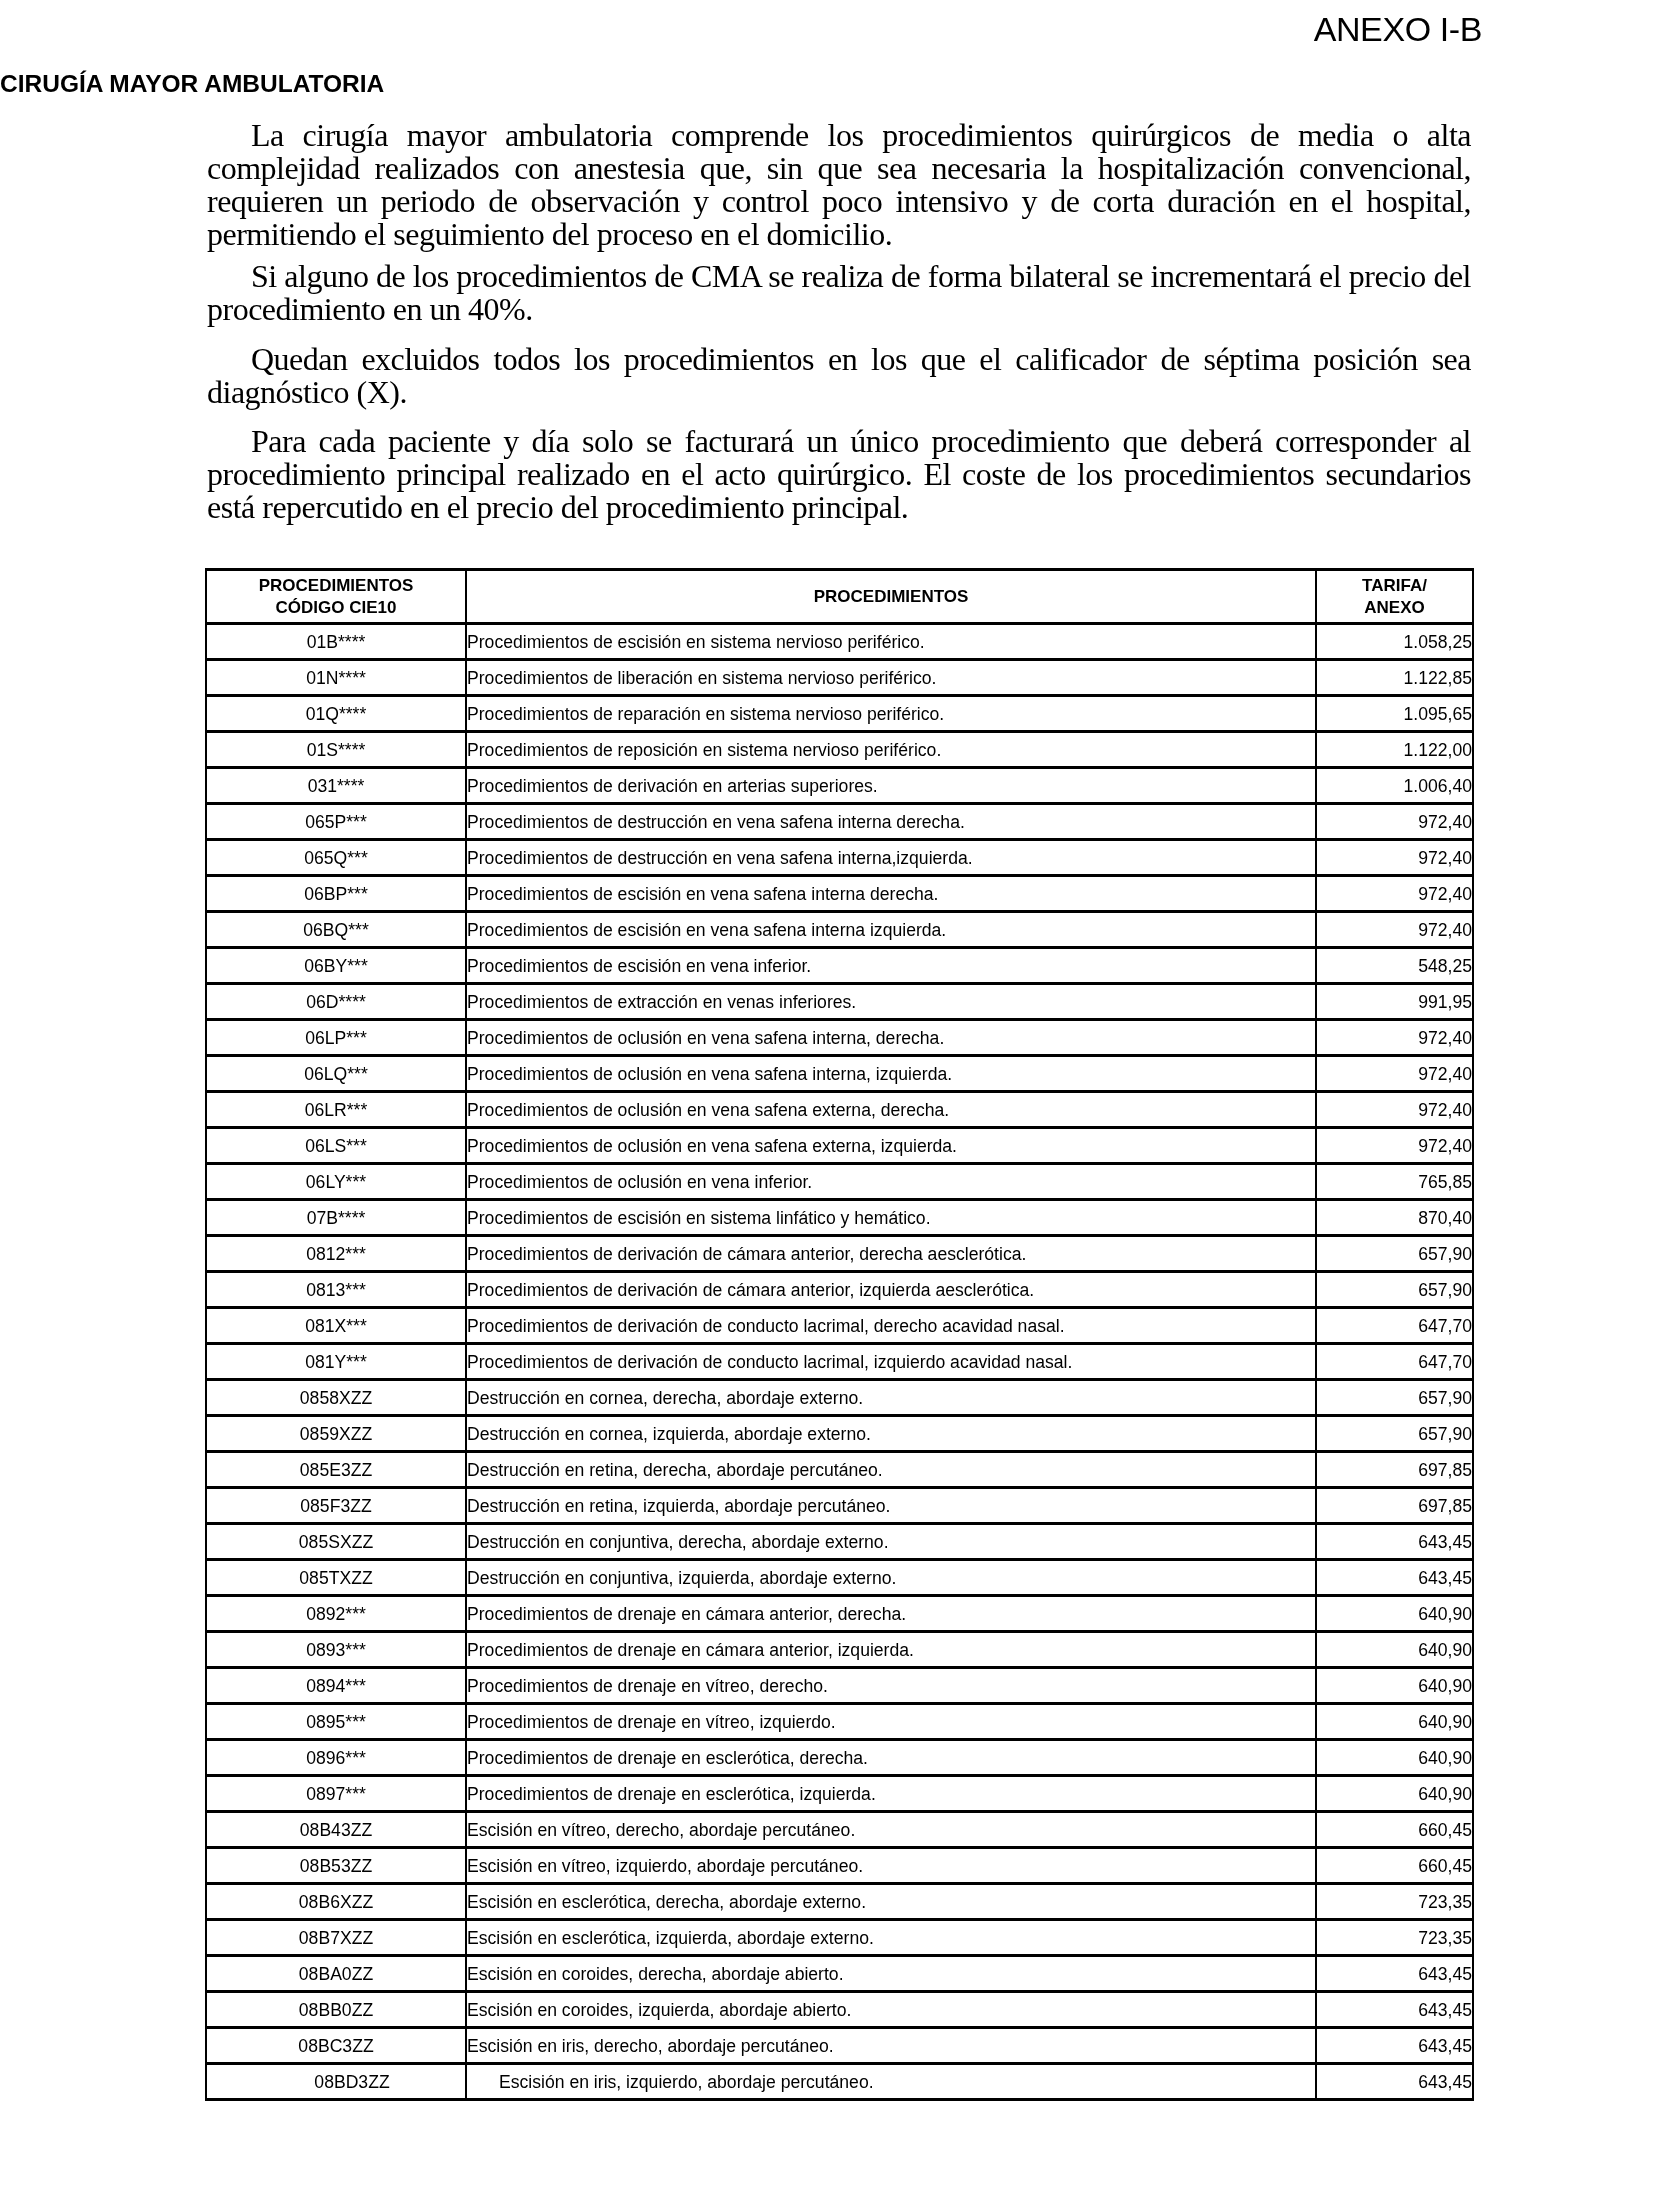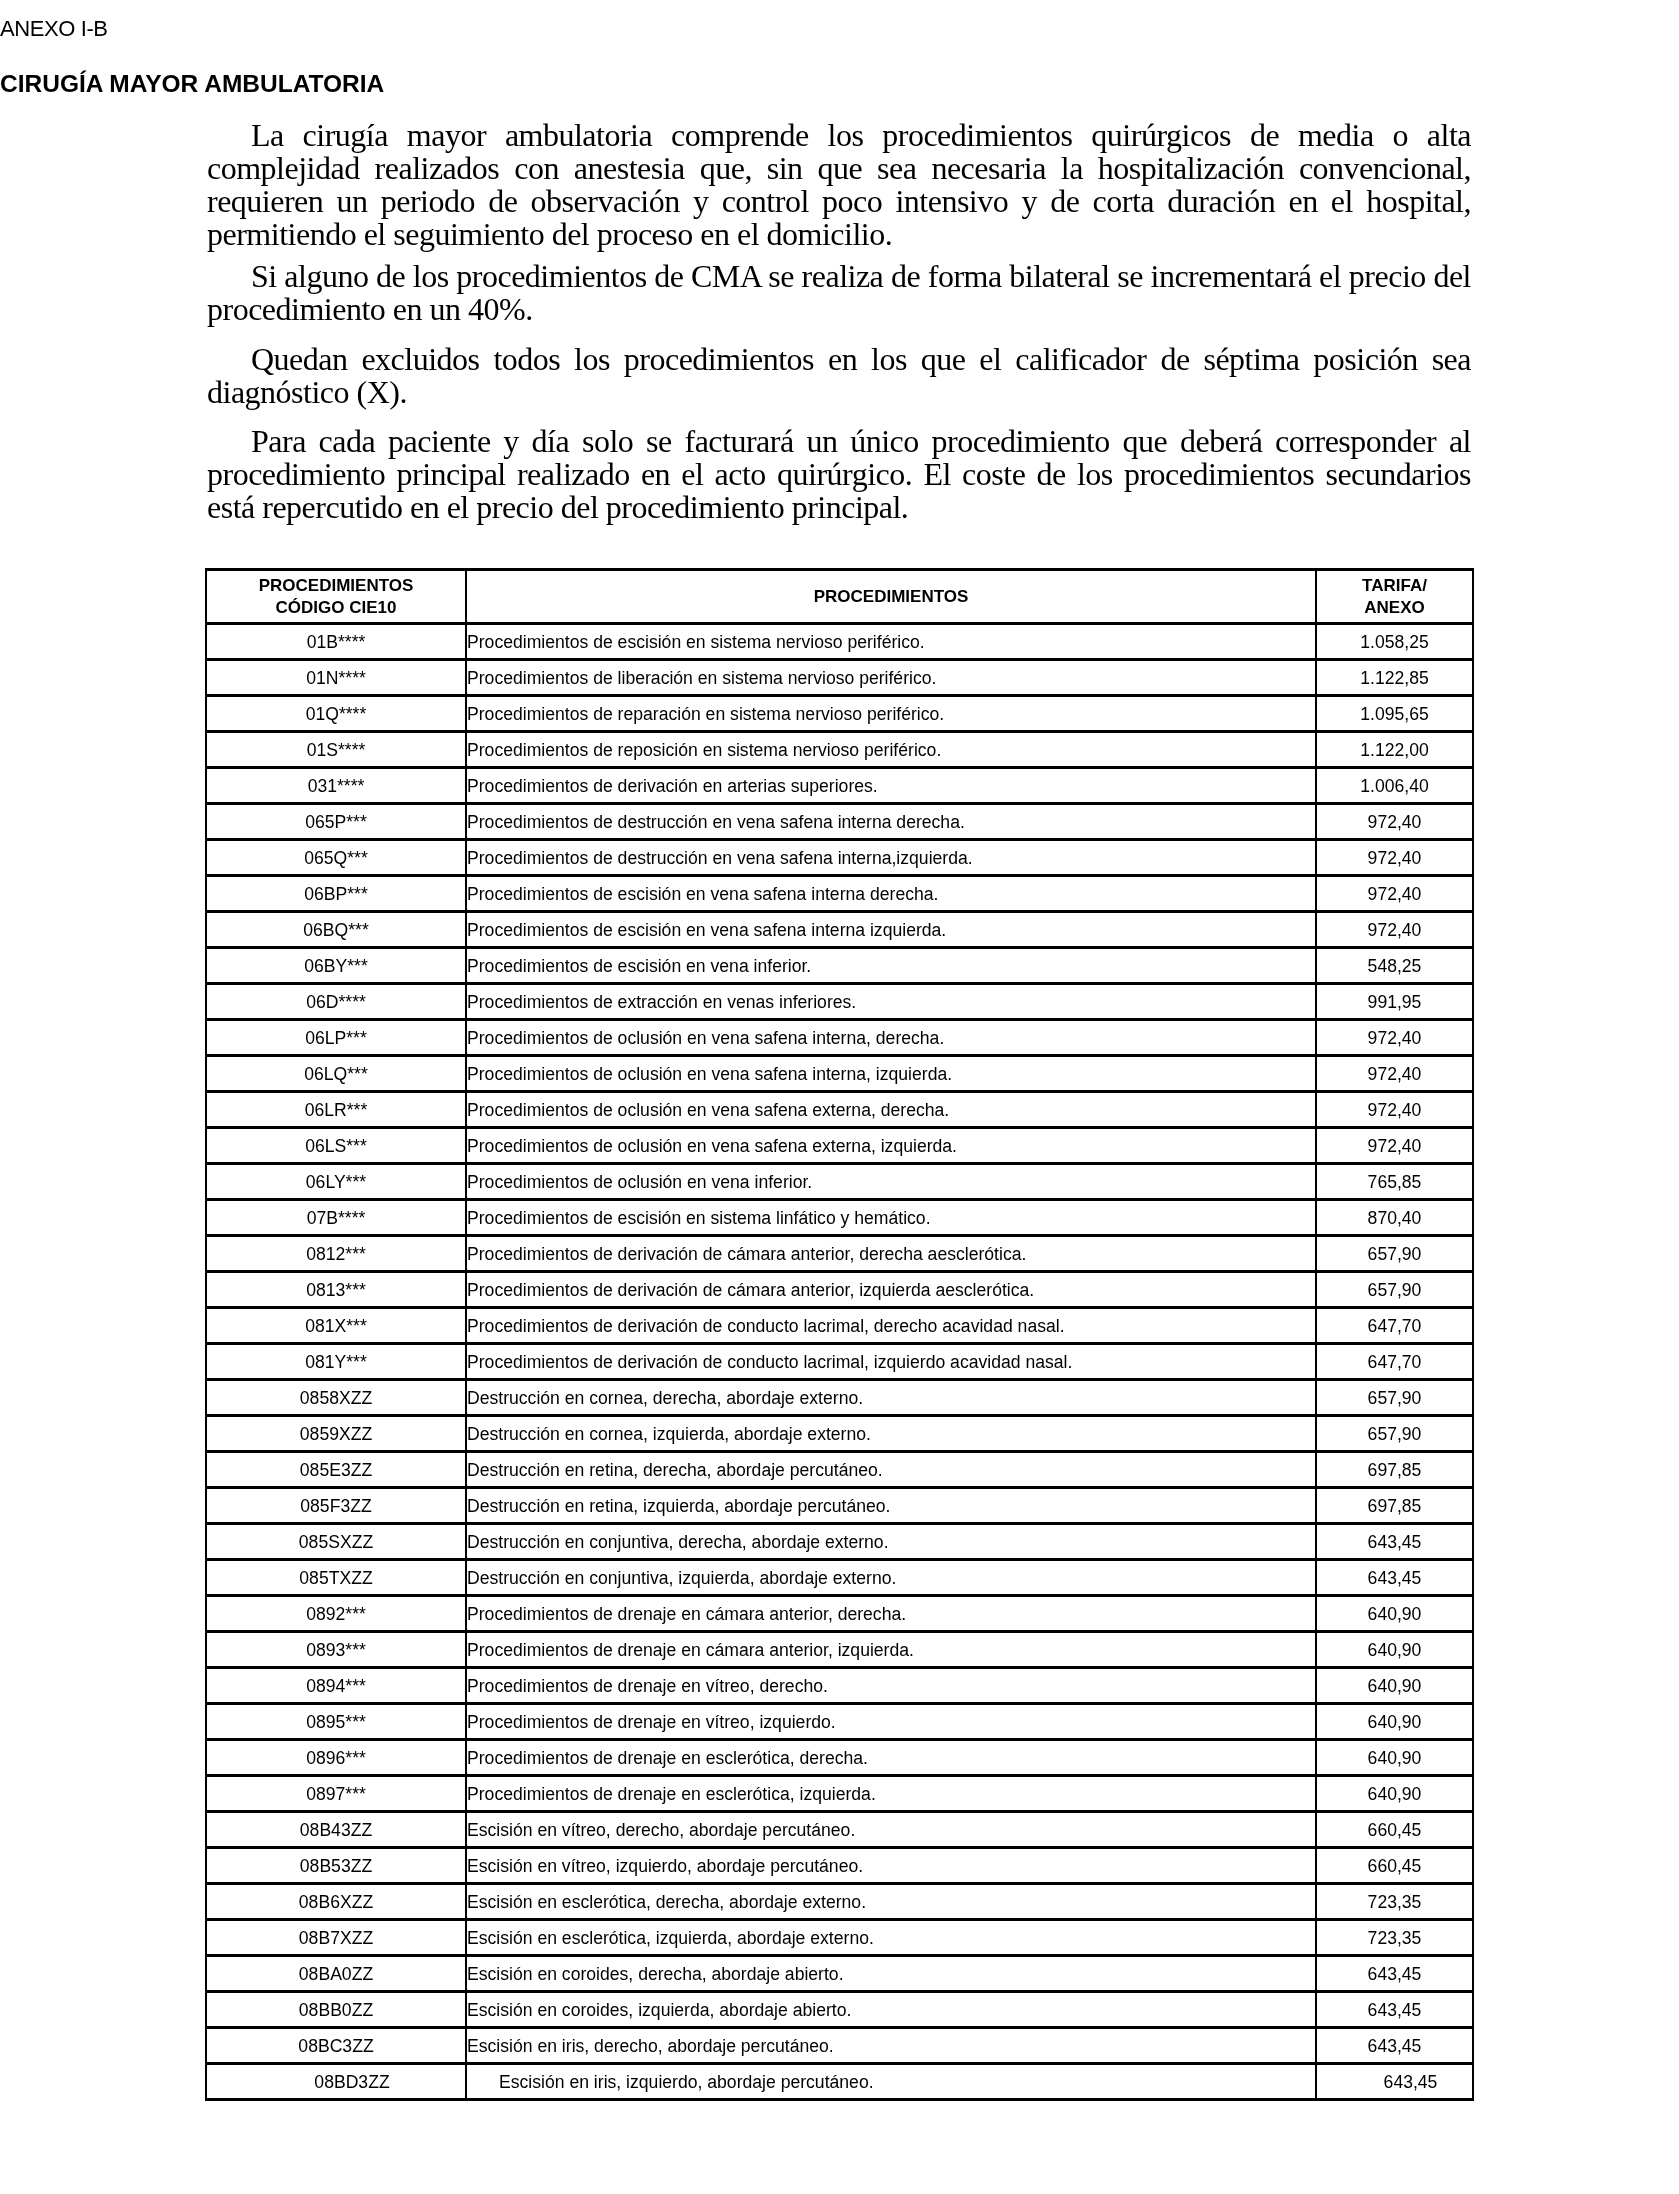--- a/index.html
+++ b/index.html
@@ -2,21 +2,21 @@
 <html style="font-size:12.3px"><head>
 <meta charset="utf-8">
 <style>
   html, body { margin: 0; padding: 0; background: #ffffff; }
   body {
     width: 1679px; height: 2194px; position: relative; overflow: hidden;
     font-family: "Liberation Sans", sans-serif; color: #000;
   }
   .annex {
     position: absolute; left: 0; top: 12.3px; width: 1482px;
-    text-align: left; font-size: 22px; line-height: 34px; letter-spacing: -0.4px;
+    text-align: right; font-size: 34px; line-height: 34px; letter-spacing: -0.4px;
   }
   .title {
     position: absolute; left: 0; top: 67px; width: 1679px;
     font-size: 24.5px; font-weight: bold; line-height: 34px;
   }
   .para {
     position: absolute; left: 207px; width: 1264px;
     font-size: 32px; line-height: 33px; text-align: justify;
     text-indent: 44px; letter-spacing: -0.5px; margin: 0; font-family: Liberation Serif, serif;
   }
@@ -39,21 +39,21 @@
   table.proc thead th {
     height: 51px; border-top: 3.1px solid #000; border-bottom: 3.8px solid #000;
     font-weight: bold; font-size: 17px; line-height: 22px; text-align: center;
   }
   table.proc tbody td {
     height: 33px; border-bottom: 3.8px solid #000; line-height: 20px;
   }
   table.proc tbody tr:last-child td { border-bottom: 3.8px solid #000; padding-left: 32px; }
   td.code { text-align: center; }
   td.desc { text-align: left; padding-left: 15.3px; margin-top: 12px; }
-  td.price { text-align: center; padding-right: 37px; }
+  td.price { text-align: right; padding-right: 37px; }
 </style>
 </head>
 <body>
 
 <div class="annex">ANEXO I-B</div>
 <div class="title">CIRUGÍA MAYOR AMBULATORIA</div>
 
 <p class="para" id="p1">La cirugía mayor ambulatoria comprende los procedimientos quirúrgicos de media o alta complejidad realizados con anestesia que, sin que sea necesaria la hospitalización convencional, requieren un periodo de observación y control poco intensivo  y de corta duración en el hospital, permitiendo el seguimiento del proceso en el domicilio.</p>
 <p class="para" id="p2">Si alguno de los procedimientos de CMA se realiza de forma bilateral se incrementará el precio del procedimiento en un 40%.</p>
 <p class="para" id="p3">Quedan excluidos todos los procedimientos en los que el calificador de séptima posición sea diagnóstico (X).</p>

